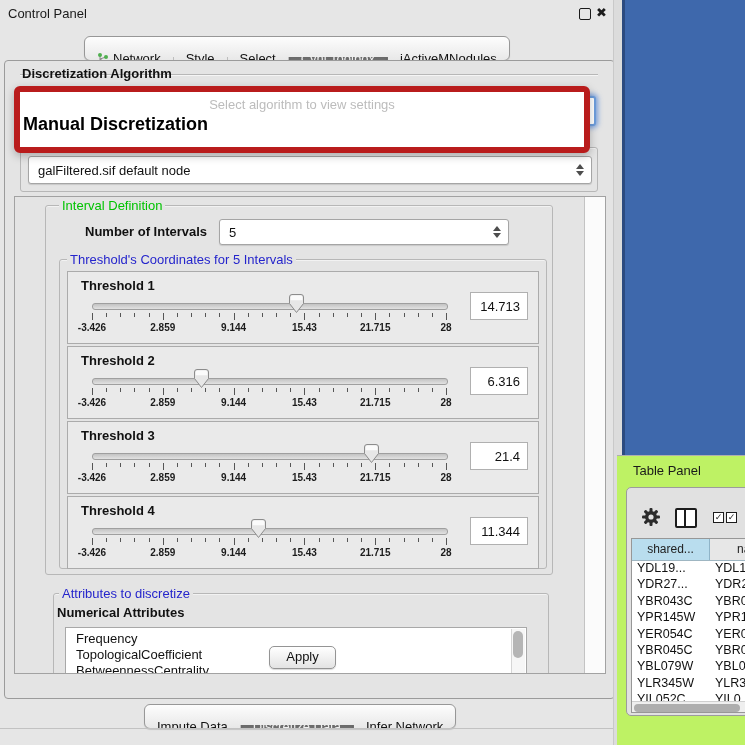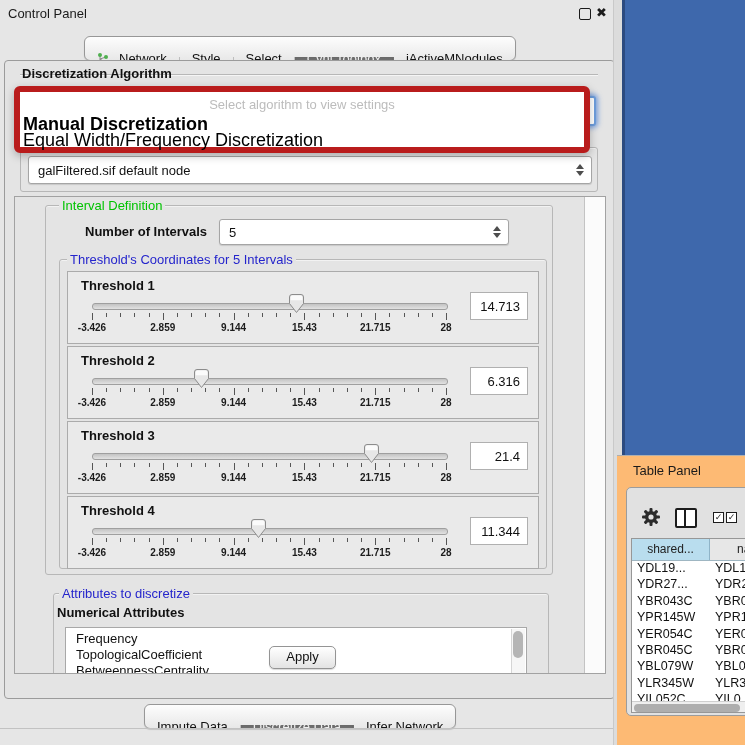--- a/index.html
+++ b/index.html
@@ -7,21 +7,21 @@
        font-family:"Liberation Sans","DejaVu Sans",sans-serif;font-size:13px;color:#111;}
   .abs{position:absolute;}
   
   #titlebar{left:0;top:0;width:617px;height:26px;background:#e6e6e6;}
   #titlebar .title{left:8px;top:6px;font-size:13px;color:#1a1a1a;}
   #float-ic{left:579px;top:8px;width:10px;height:10px;border:1.5px solid #1a1a1a;border-radius:2px;}
   #close-ic{left:596px;top:5px;font-size:13px;font-weight:bold;color:#1a1a1a;}
   
   .seg{position:absolute;display:flex;height:23px;border:1px solid #979797;border-radius:6px;
        background:linear-gradient(#fdfdfd,#e8e8e8);box-shadow:0 1px 1px rgba(0,0,0,.15);overflow:hidden;}
-  .seg .tab{display:flex;align-items:center;justify-content:center;gap:10px;padding:0 12px;
+  .seg .tab{display:flex;align-items:center;justify-content:center;gap:4px;padding:0 12px;
        font-size:13px;color:#111;border-right:1px solid #bdbdbd;cursor:default;white-space:nowrap;margin-top:20px;}
   .seg .tab:last-child{border-right:none;}
   .seg .tab.sel{background:linear-gradient(#8b8b8b,#787878);color:#efefef;border-right:1px solid #6e6e6e;
        box-shadow:inset 0 2px 3px rgba(0,0,0,.25);}
   #toptabs{left:84px;top:36px;}
   #bottabs{left:144px;top:704px;}
   
   #mainpanel{left:4px;top:60px;width:609px;height:637px;border:1px solid #9b9b9b;border-radius:4px;background:#e4e4e4;}
   .gline{position:absolute;height:1px;background:#b7b7b7;box-shadow:0 1px 0 #f5f5f5;}
   .glabel{position:absolute;font-size:13px;}
@@ -65,21 +65,21 @@
   #attrlist .item{position:absolute;left:10px;height:16px;font-size:13px;white-space:nowrap;}
   #attrlane{position:absolute;right:1px;top:1px;width:13px;height:44px;background:#f6f6f6;border-left:1px solid #d5d5d5;}
   #attrthumb{position:absolute;right:2px;top:2px;width:10px;height:27px;border-radius:5px;background:#b5b5b5;}
   #applybtn{left:269px;top:646px;width:65px;height:21px;border:1px solid #949494;border-radius:5px;
        background:linear-gradient(#ffffff,#e3e3e3);text-align:center;line-height:20px;font-size:13px;
        box-shadow:0 1px 1px rgba(0,0,0,.15);}
   #botline{left:0;top:728px;width:617px;height:1px;background:#c2c2c2;}
   
   #divider{left:613px;top:0;width:9px;height:745px;background:#dcdcdc;border-left:1px solid #c9c9c9;}
   #blueframe{left:622px;top:0;width:123px;height:455px;background:#3e68ac;border-left:3px solid #2c4b80;}
-  #tparea{left:617px;top:455px;width:128px;height:290px;background:#fdba74;border-top:1px solid #afafaf;}
+  #tparea{left:617px;top:455px;width:128px;height:290px;background:#bef264;border-top:1px solid #afafaf;}
   #tptitle{left:16px;top:7px;font-size:13px;color:#1a1a1a;}
   #tpanel{left:9px;top:31px;width:130px;height:227px;border:1px solid #9c9c9c;border-radius:5px;background:#e1e1e1;}
   #gearicon{left:14px;top:19px;}
   #splitic{left:48px;top:20px;width:18px;height:16px;border:2px solid #1c1c1c;border-radius:2px;background:#fff;}
   #splitic:after{content:"";position:absolute;left:7px;top:0;width:2px;height:16px;background:#1c1c1c;}
   .chk{position:absolute;top:24px;width:9px;height:9px;border:1.5px solid #1c1c1c;font-size:9px;line-height:9px;text-align:center;color:#1c1c1c;background:#fff;}
   #ntable{left:4px;top:50px;width:116px;height:173px;border:1px solid #979797;background:#fff;overflow:hidden;}
   #nhead{position:absolute;left:0;top:0;width:200px;height:21px;border-bottom:1px solid #9fb6c2;}
   .hcell{position:absolute;top:0;height:21px;box-sizing:border-box;font-size:12px;line-height:21px;}
   #hc1{left:0;width:78px;background:#b9ddee;border-right:1px solid #8fb4c8;text-align:center;color:#222;}
@@ -130,21 +130,20 @@
 <div class="abs gline" style="left:20px;top:74px;width:578px;"></div>
 <div class="glabel bold" style="left:22px;top:66px;">Discretization Algorithm</div>
 <div class="combo" id="algo-combo">
   <div class="ctext"></div>
     <div class="spin"></div>
 </div>
 
 <div class="abs" id="popup">
   <div class="ph">Select algorithm to view settings</div>
   <div class="opt b" style="top:22px;">Manual Discretization</div>
-  <div class="opt" style="top:38px;">Equal Width/Frequency Discretization</div>
 </div>
 
 <div class="groupbox" style="left:20px;top:147px;width:576px;height:43px;"></div>
 <div class="glabel mask" style="left:24px;top:140px;">Table Data</div>
 <div class="combo" style="left:28px;top:156px;width:562px;height:26px;">
   <div class="ctext">galFiltered.sif default node</div>
   <div class="spin"></div>
 </div>
 
 <div class="abs" id="scrollpane">

